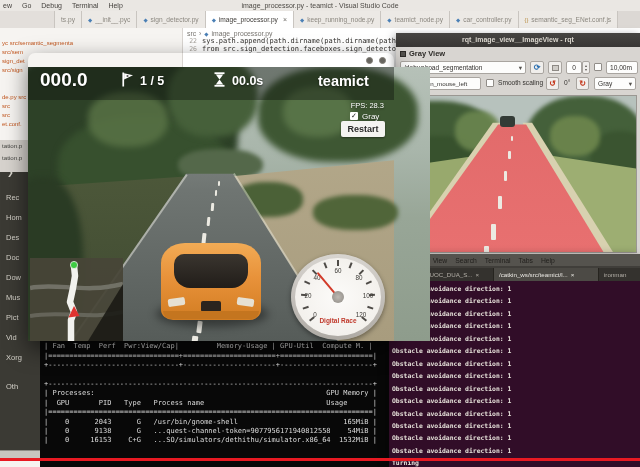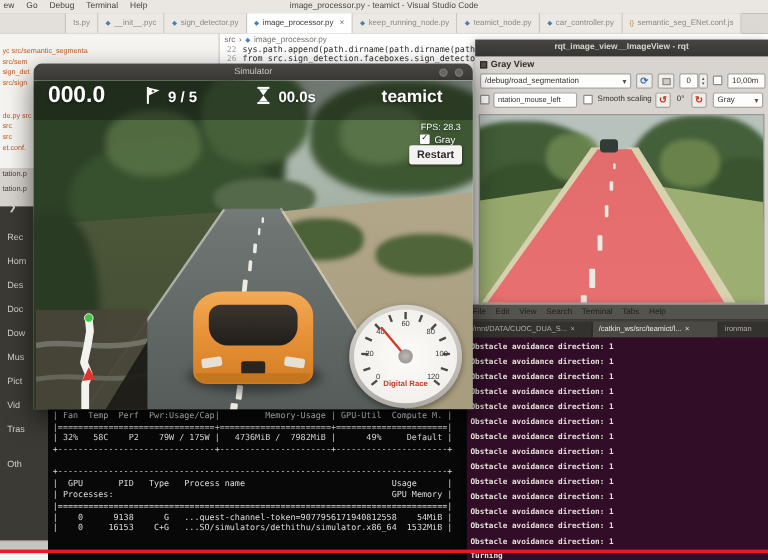--- a/index.html
+++ b/index.html
@@ -77,21 +77,21 @@
 .term-tab.active{background:#4c4a45;color:#eceae5}
 .term-content{position:absolute;left:0;top:27px;width:251px;height:186px;overflow:hidden;padding:2px 0 0 3px}
 .term-line{font-family:"DejaVu Sans Mono",monospace;font-size:6.4px;font-weight:bold;
   line-height:12.45px;color:#e6e2da;white-space:pre}
 
 
 .sim{left:28px;top:53px;width:366px;height:288px;box-shadow:0 8px 22px rgba(0,0,0,.55);border-radius:7px 7px 0 0}
 .sim-titlebar{position:absolute;left:0;top:0;width:366px;height:14px;border-radius:7px 7px 0 0;
   background:linear-gradient(#4a4845,#393734);color:#cbc7c0;font-size:7.5px;text-align:center;line-height:14px}
 .sim-winbtn{position:absolute;top:3.5px;width:7px;height:7px;border-radius:50%;background:#67655f;border:1px solid #807d76}
-.scene{position:absolute;left:0;top:14px;width:366px;height:274px;overflow:hidden;
+.scene{position:absolute;left:0;top:14px;width:402px;height:274px;overflow:hidden;
   background:linear-gradient(180deg,#b6c1b8 0%,#a9b6ab 30%,#98a697 55%,#8e9c8c 100%)}
 .hudband{position:absolute;left:0;top:0;width:366px;height:33px;background:rgba(15,18,15,.42)}
 .hudtxt{position:absolute;color:#ffffff;font-weight:bold;text-shadow:0 1px 2px rgba(0,0,0,.5)}
 .sim-restart{position:absolute;left:313px;top:54px;width:44px;height:16px;background:#f4f3f1;border-radius:2px;
   font-size:9px;font-weight:bold;color:#2b2b2b;text-align:center;line-height:16px;box-shadow:0 1px 2px rgba(0,0,0,.4)}
 .dash{position:absolute;background:#eceae2;border-radius:1px}
 .g-tick{position:absolute;left:46px;top:6px;width:2px;height:6px;background:#4e4b47;transform-origin:1px 37px}
 .g-num{position:absolute;font-size:6.3px;color:#3c3a36;transform:translate(-50%,-50%)}
 
 .redline{left:0;top:458px;width:640px;height:2.5px;background:#e81922;z-index:60}
@@ -182,46 +182,46 @@
     <div class="fm-rows">
 
     <div class="fm-row">Rec</div>
         <div class="fm-row">Hom</div>
         <div class="fm-row">Des</div>
         <div class="fm-row">Doc</div>
         <div class="fm-row">Dow</div>
         <div class="fm-row">Mus</div>
         <div class="fm-row">Pict</div>
         <div class="fm-row">Vid</div>
-        <div class="fm-row">Tras</div>
+        <div class="fm-row">Xorg</div>
         <div class="fm-row">Oth</div>
       </div>
   </div>
   <div class="abs frag">
     <div>
 
     <div class="frag-row">tation.p</div>
         <div class="frag-row">tation.p</div>
       </div>
   </div>
   <div class="abs fm-strip"></div>
 
   <div class="abs gpu">
     <div class="gpu-lines">
 
     <div class="gpu-line">| GPU  Name        Persistence-M| Bus-Id        Disp.A | Volatile Uncorr. ECC |</div>
-        <div class="gpu-line">| Fan  Temp  Perf  Pwr:Usage/Cap|         Memory-Usage | GPU-Util  Compute M. |</div>
+        <div class="gpu-line">| Fan  Temp  Perf  Pwr:View/Cap|         Memory-Usage | GPU-Util  Compute M. |</div>
         <div class="gpu-line">|===============================+======================+======================|</div>
-        <div class="gpu-line">| 32%   58C    P2    79W / 175W |   4736MiB /  7982MiB |      49%     Default |</div>
         <div class="gpu-line">+-------------------------------+----------------------+----------------------+</div>
         <div class="gpu-line"> </div>
         <div class="gpu-line">+-----------------------------------------------------------------------------+</div>
+        <div class="gpu-line">| Processes:                                                       GPU Memory |</div>
         <div class="gpu-line">|  GPU       PID   Type   Process name                             Usage      |</div>
-        <div class="gpu-line">| Processes:                                                       GPU Memory |</div>
         <div class="gpu-line">|=============================================================================|</div>
+        <div class="gpu-line">|    0      2043      G   /usr/bin/gnome-shell                         165MiB |</div>
         <div class="gpu-line">|    0      9138      G   ...quest-channel-token=9077956171940812558    54MiB |</div>
         <div class="gpu-line">|    0     16153    C+G   ...SO/simulators/dethithu/simulator.x86_64  1532MiB |</div>
       </div>
   </div>
 
   <div class="abs rqt">
     <div class="rqt-titlebar">rqt_image_view__ImageView - rqt</div>
     <div class="rqt-header">
       <span class="rqt-sq"></span>
       <span>Gray View</span>
@@ -329,21 +329,20 @@
           <div class="term-line">Obstacle avoidance direction: 1</div>
           <div class="term-line">Obstacle avoidance direction: 1</div>
           <div class="term-line">Obstacle avoidance direction: 1</div>
           <div class="term-line">Obstacle avoidance direction: 1</div>
         </div>
       <div class="term-line">Turning</div>
     </div>
   </div>
 
   <div class="abs sim">
-    <div class="sim-titlebar">Simulator</div>
     <div class="sim-winbtn" style="left:338px"></div>
     <div class="sim-winbtn" style="left:351px"></div>
 
     <div class="scene">
 
       <div class="blob" style="left:-40px;top:-20px;width:250px;height:170px;background:#2d4127;filter:blur(3px)"></div>
       <div class="blob" style="left:30px;top:50px;width:170px;height:100px;background:#37502e;filter:blur(3px)"></div>
       <div class="blob" style="left:140px;top:-10px;width:90px;height:80px;background:#46603a;filter:blur(3px)"></div>
       <div class="blob" style="left:230px;top:0;width:160px;height:95px;background:#3e5733;filter:blur(3px)"></div>
       <div class="blob" style="left:60px;top:25px;width:80px;height:55px;background:#5b7547;opacity:.8;filter:blur(3px)"></div>
@@ -377,21 +376,21 @@
         <div class="abs" style="left:2px;top:68px;width:96px;height:8px;background:#c4751f;border-radius:0 0 10px 10px"></div>
       </div>
 
       <div class="hudband"></div>
       <div class="hudtxt" style="left:12px;top:2px;font-size:19px">000.0</div>
       <svg class="abs" style="left:93px;top:5px" width="13" height="15" viewBox="0 0 13 15">
         <rect x="1.4" y="0.5" width="1.7" height="14" fill="#fff"></rect>
         <path d="M3.1 1.2 L12 3.2 L3.1 7.6 Z" fill="#fff"></path>
         <circle cx="6.5" cy="4" r="1.1" fill="#555"></circle>
       </svg>
-      <div class="hudtxt" style="left:112px;top:7px;font-size:12.5px">9 / 5</div>
+      <div class="hudtxt" style="left:112px;top:7px;font-size:12.5px">1 / 5</div>
       <svg class="abs" style="left:186px;top:5px" width="11" height="15" viewBox="0 0 11 15">
         <rect x="0.5" y="0.3" width="10" height="1.8" fill="#fff"></rect>
         <rect x="0.5" y="12.9" width="10" height="1.8" fill="#fff"></rect>
         <path d="M1.8 2.4 L9.2 2.4 L5.5 7.5 Z" fill="#fff"></path>
         <path d="M1.8 12.6 L9.2 12.6 L5.5 7.5 Z" fill="#fff"></path>
       </svg>
       <div class="hudtxt" style="left:204px;top:7px;font-size:12.5px">00.0s</div>
       <div class="hudtxt" style="left:290px;top:6px;font-size:14.5px">teamict</div>
       <div class="hudtxt" style="left:256px;top:34px;width:100px;font-size:7.5px;font-weight:normal;text-align:right">FPS: 28.3</div>
       <div class="abs" style="left:322px;top:45px;width:8px;height:8px;background:#fff;border-radius:1px;font-size:7px;line-height:8px;text-align:center;color:#222"><span>✓</span></div>

